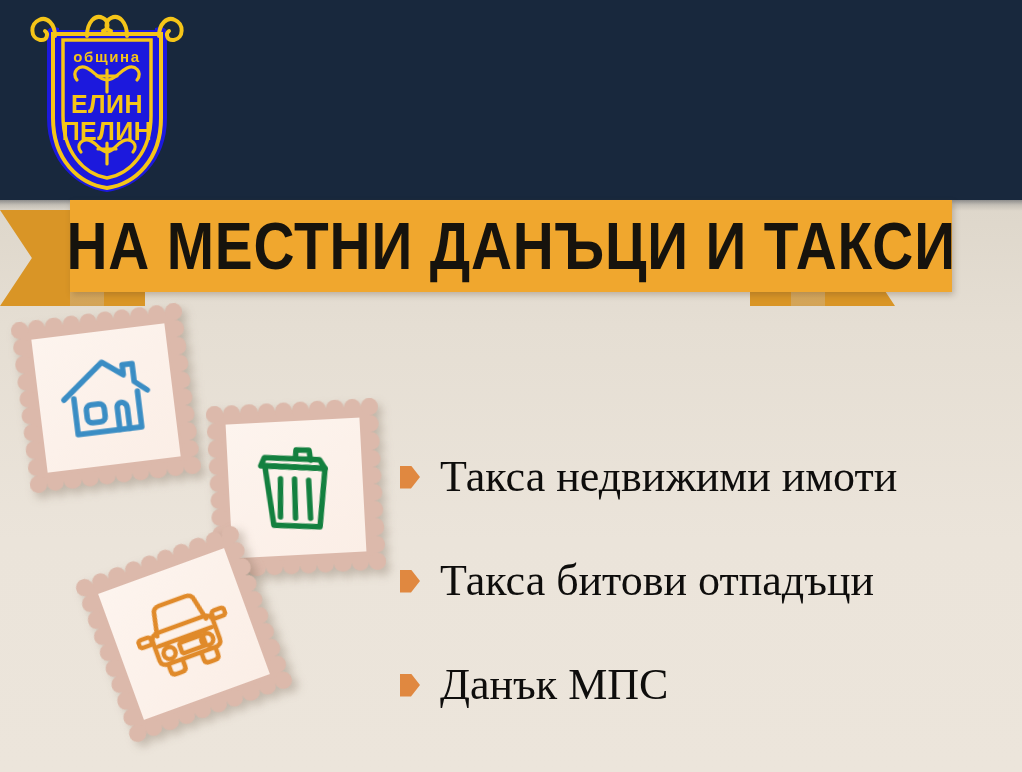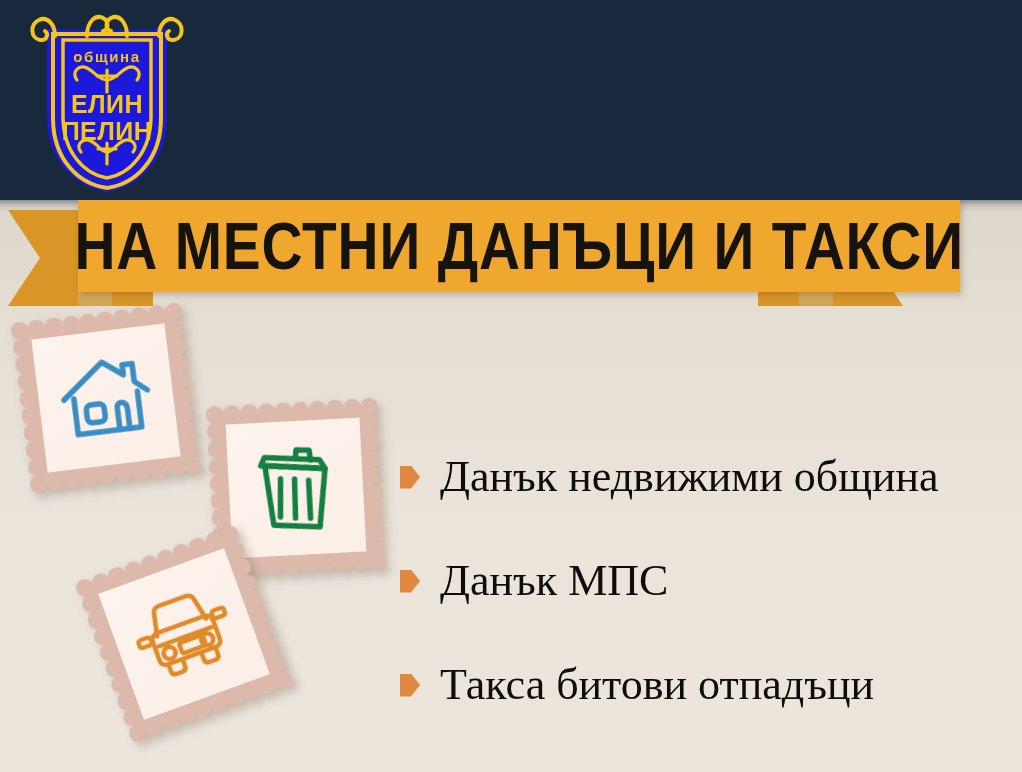--- a/index.html
+++ b/index.html
@@ -51,21 +51,21 @@
     font-size: 62px;
     line-height: 74px;
     letter-spacing: 0.5px;
     transform: scaleX(0.82);
     transform-origin: center;
     white-space: nowrap;
     text-shadow: 1px 1px 0 rgba(0,0,0,0.25);
   }
 
   
-  .ribbon { position: absolute; left: 8px; top: 196px; width: 895px; height: 112px; z-index: 7; }
+  .ribbon { position: absolute; left: 0; top: 196px; width: 895px; height: 112px; z-index: 7; }
   .ribbon-tail {
     position: absolute; top: 14px; width: 145px; height: 96px;
     background: #d99526;
   }
   .ribbon-tail.left {
     left: 0px;
     clip-path: polygon(0% 0%, 100% 0%, 100% 100%, 0% 100%, 22% 50%);
   }
   .ribbon-tail.right {
     right: 0px;
@@ -379,25 +379,25 @@
           </svg>
         </span>
       </div>
     </div>
 
   </div>
 
   <div class="bullets">
     <div class="bullet-row">
       <span class="bullet-marker"></span>
-      <span class="bullet-text">Данък недвижими община</span>
+      <span class="bullet-text">Такса недвижими имоти</span>
+    </div>
+    <div class="bullet-row">
+      <span class="bullet-marker"></span>
+      <span class="bullet-text">Такса битови отпадъци</span>
     </div>
     <div class="bullet-row">
       <span class="bullet-marker"></span>
       <span class="bullet-text">Данък МПС</span>
     </div>
-    <div class="bullet-row">
-      <span class="bullet-marker"></span>
-      <span class="bullet-text">Такса битови отпадъци</span>
-    </div>
   </div>
 
 </div>
 
 </body></html>

